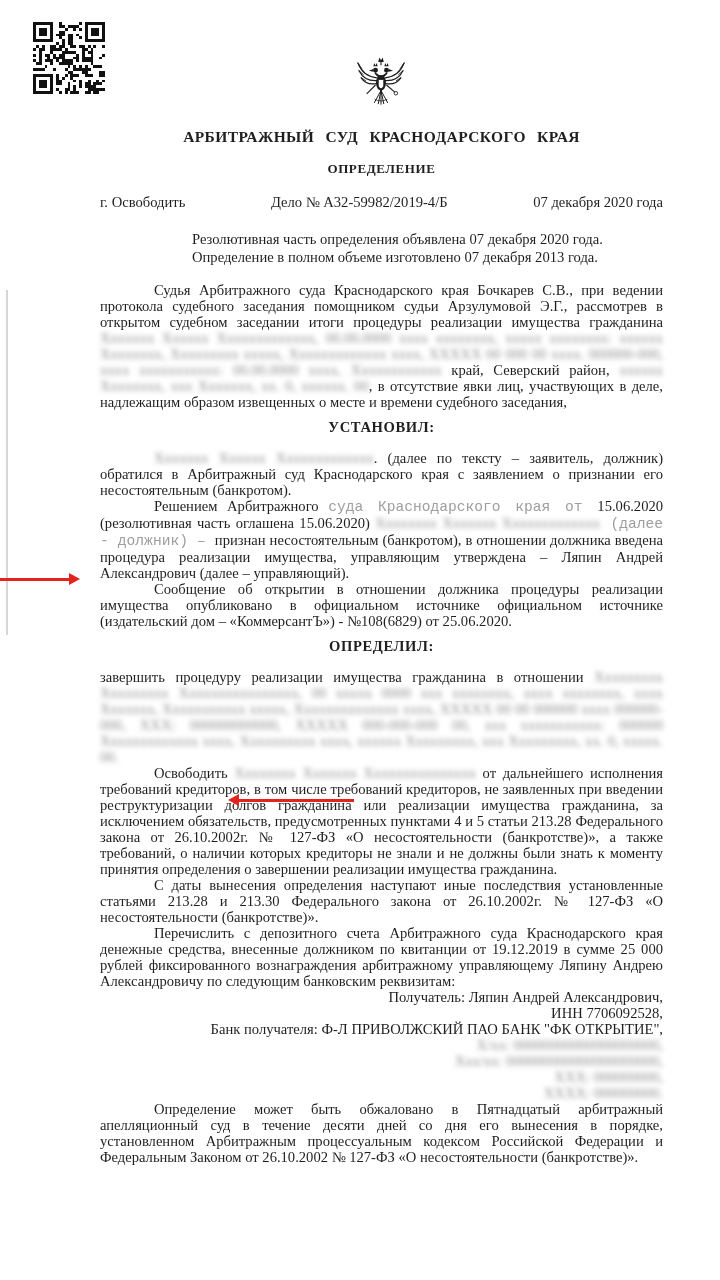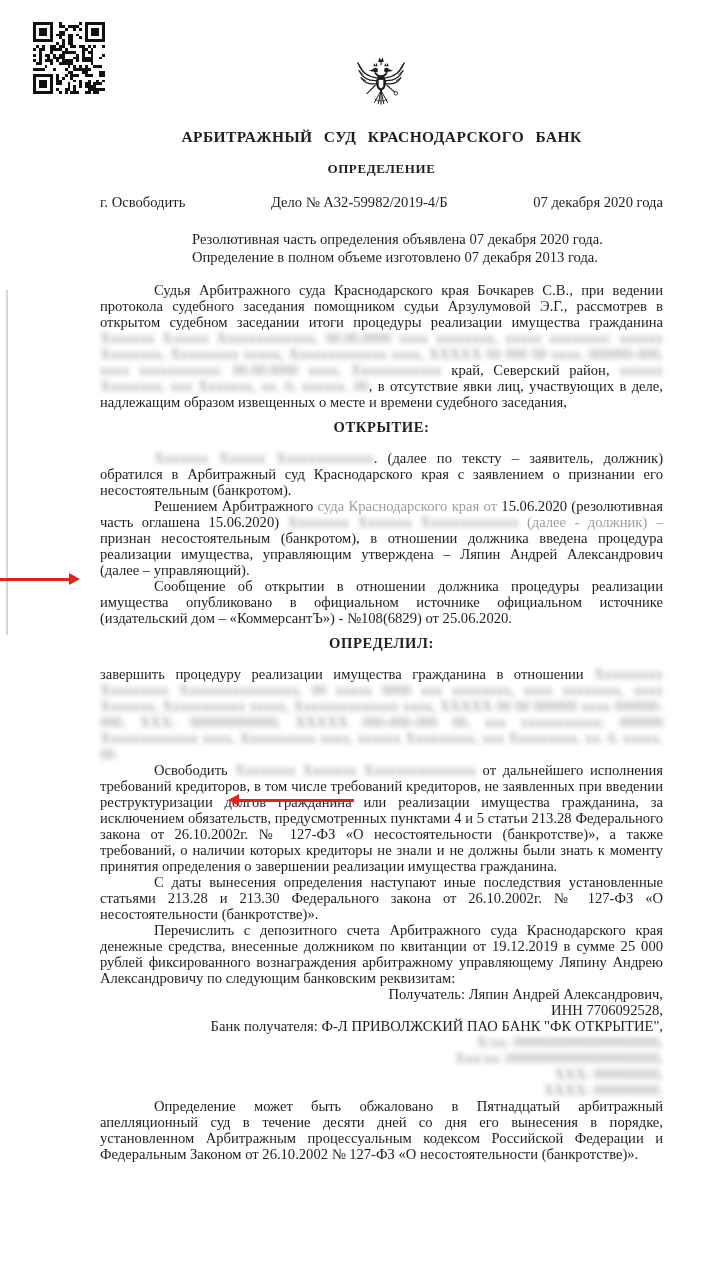--- a/index.html
+++ b/index.html
@@ -38,21 +38,21 @@
   .doc-body p{margin:0;}
   .doc-body p.indent{text-indent:54px;}
   .center-heading{
     text-align:center;font-weight:700;letter-spacing:.6px;
     margin:9px 0 15px 0;
   }
   .blur{
     color:#8f8f8f;
     filter:blur(2.6px);
   }
-  .faded{color:#9e9e9e;}
+  .faded{color:#9e9e9e;font-family:Liberation Mono, monospace;}
   .bank-line{margin-left:54px;text-align:right;}
   .signature-row{
     position:absolute;top:1240px;left:100px;width:563px;
     display:flex;justify-content:space-between;
     font-weight:700;font-size:14.6px;margin-top:47px;
   }
   .signature-row .sig-title{margin-left:36px;}
   .edge-line{
     position:absolute;left:6px;top:290px;width:1.5px;height:345px;
     background:#d6d6d6;
@@ -402,37 +402,37 @@
       <rect x="59" y="17" width="2" height="7"></rect>
     </g>
     <path d="M55,50 L65,50 L65,60 C65,64 62,66 60,67 C58,66 55,64 55,60 Z" fill="#ffffff" stroke="#1c1c1c" stroke-width="1.5"></path>
     <g stroke="#1c1c1c" stroke-width="2" fill="none">
       <path d="M50,60 L34,76"></path>
       <path d="M70,60 L85,73"></path>
     </g>
     <circle cx="87" cy="75" r="3.2" fill="none" stroke="#1c1c1c" stroke-width="1.6"></circle>
   </svg>
 
-  <div class="court-title">АРБИТРАЖНЫЙ СУД КРАСНОДАРСКОГО БАНК</div>
+  <div class="court-title">АРБИТРАЖНЫЙ СУД КРАСНОДАРСКОГО КРАЯ</div>
   <div class="doc-type">ОПРЕДЕЛЕНИЕ</div>
 
   <div class="meta-row">
     <span>г. Освободить</span>
     <span>Дело № А32-59982/2019-4/Б</span>
     <span>07 декабря 2020 года</span>
   </div>
 
   <div class="resolutive">
     <div>Резолютивная часть определения объявлена 07 декабря 2020 года.</div>
     <div>Определение в полном объеме изготовлено 07 декабря 2013 года.</div>
   </div>
 
   <div class="doc-body" id="doc-body">
       <p class="indent"><span>Судья Арбитражного суда Краснодарского края Бочкарев С.В., при ведении протокола судебного заседания помощником судьи Арзулумовой Э.Г., рассмотрев в открытом судебном заседании итоги процедуры реализации имущества гражданина </span><span class="blur">Ххххххх Хххххх Ххххххххххххх, 00.00.0000 хххх хххххххх, ххххх хххххххх: хххххх Хххххххх, Ххххххххх ххххх, Ххххххххххххх хххх, ХХХХХ 00 000 00 хххх. 000000-000, хххх ххххххххххх: 00.00.0000 хххх, Хххххххххххх </span><span>край, Северский район, </span><span class="blur">хххххх Хххххххх, ххх Ххххххх, хх. 0, хххххх. 00</span><span>, в отсутствие явки лиц, участвующих в деле, надлежащим образом извещенных о месте и времени судебного заседания,</span></p>
-      <div class="center-heading">ОТКРЫТИЕ:</div>
+      <div class="center-heading">УСТАНОВИЛ:</div>
       <p class="indent"><span class="blur">Ххххххх Хххххх Ххххххххххххх</span><span>. (далее по тексту – заявитель, должник) обратился в Арбитражный суд Краснодарского края с заявлением о признании его несостоятельным (банкротом).</span></p>
       <p class="indent"><span>Решением Арбитражного </span><span class="faded">суда Краснодарского края от </span><span>15.06.2020 (резолютивная часть оглашена 15.06.2020) </span><span class="blur">Хххххххх Ххххххх Ххххххххххххх</span><span class="faded"> (далее - должник) – </span><span>признан несостоятельным (банкротом), в отношении должника введена процедура реализации имущества, управляющим утверждена – Ляпин Андрей Александрович (далее – управляющий).</span></p>
       <p class="indent"><span>Сообщение об открытии в отношении должника процедуры реализации имущества опубликовано в официальном источнике официальном источнике (издательский дом – «КоммерсантЪ») - №108(6829) от 25.06.2020.</span></p>
       <div class="center-heading">ОПРЕДЕЛИЛ:</div>
       <p><span>завершить процедуру реализации имущества гражданина в отношении </span><span class="blur">Ххххххххх Ххххххххх Хххххххххххххххх, 00 ххххх 0000 ххх хххххххх, хххх хххххххх, хххх Ххххххх, Ххххххххххх ххххх, Хххххххххххххх хххх, ХХХХХ 00 00 000000 хххх 000000-000, ХХХ: 000000000000, ХХХХХ 000-000-000 00, ххх ххххххххххх: 000000 Ххххххххххххх хххх, Хххххххххх хххх, хххххх Ххххххххх, ххх Ххххххххх, хх. 0, ххххх. 00.</span></p>
       <p class="indent"><span>Освободить </span><span class="blur">Хххххххх Ххххххх Ххххххххххххххх</span><span> от дальнейшего исполнения требований кредиторов, в том числе требований кредиторов, не заявленных при введении реструктуризации долгов гражданина или реализации имущества гражданина, за исключением обязательств, предусмотренных пунктами 4 и 5 статьи 213.28 Федерального закона от 26.10.2002г. № 127-ФЗ «О несостоятельности (банкротстве)», а также требований, о наличии которых кредиторы не знали и не должны были знать к моменту принятия определения о завершении реализации имущества гражданина.</span></p>
       <p class="indent"><span>С даты вынесения определения наступают иные последствия установленные статьями 213.28 и 213.30 Федерального закона от 26.10.2002г. № 127-ФЗ «О несостоятельности (банкротстве)».</span></p>
       <p class="indent"><span>Перечислить с депозитного счета Арбитражного суда Краснодарского края денежные средства, внесенные должником по квитанции от 19.12.2019 в сумме 25 000 рублей фиксированного вознаграждения арбитражному управляющему Ляпину Андрею Александровичу по следующим банковским реквизитам:</span></p>
       <div class="bank-line">Получатель: Ляпин Андрей Александрович,</div>
       <div class="bank-line">ИНН 7706092528,</div>

